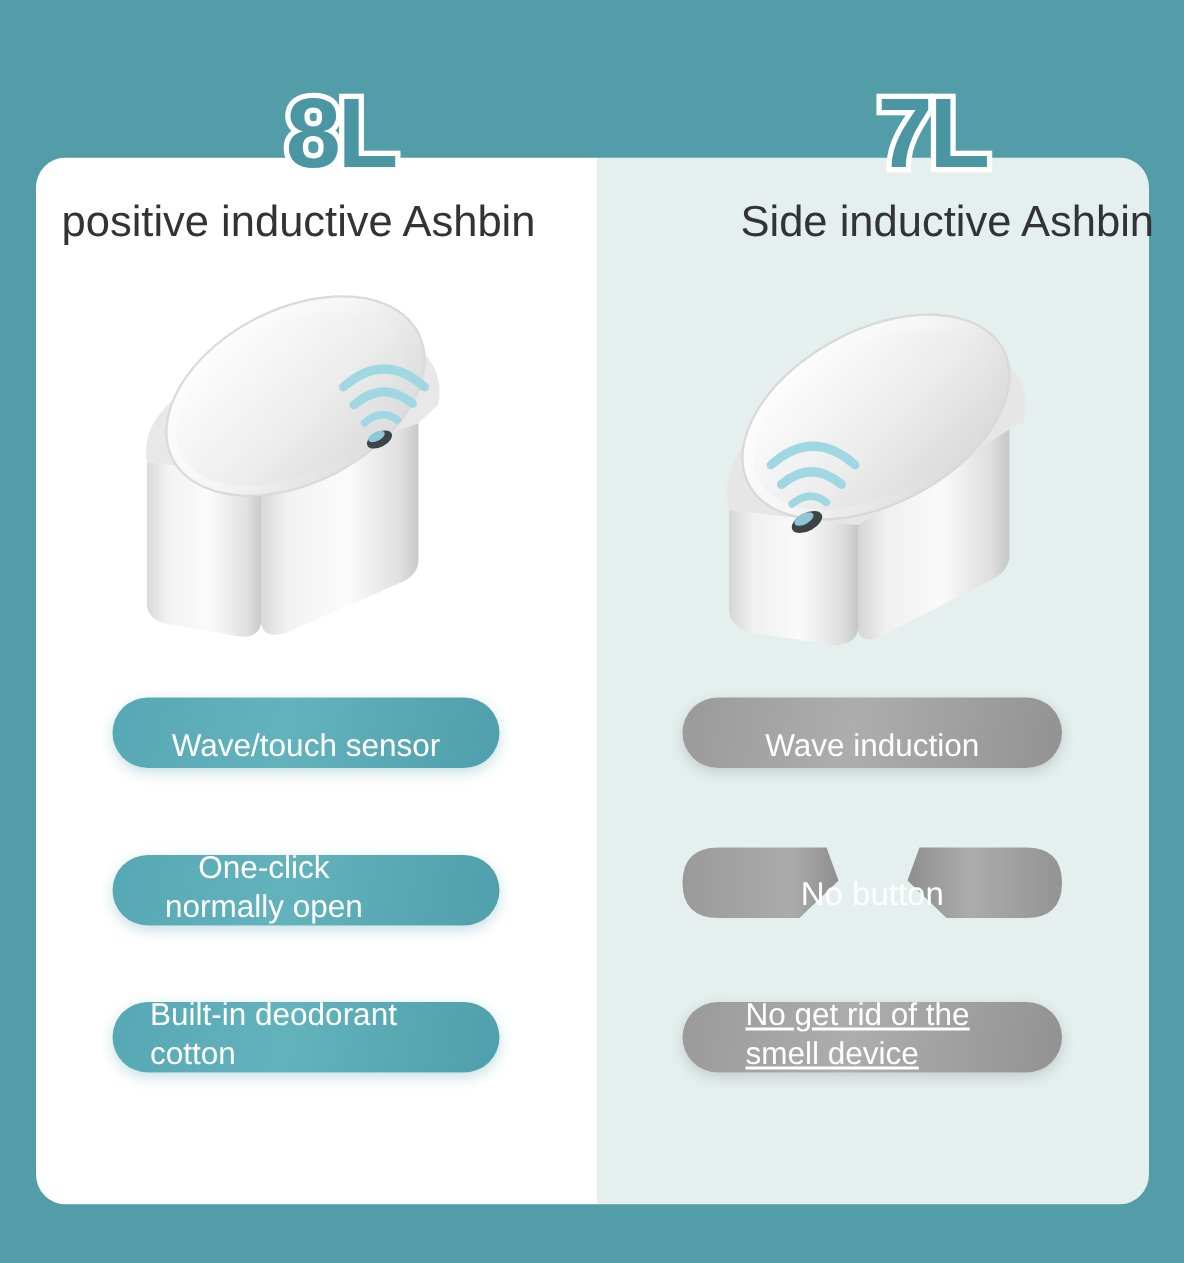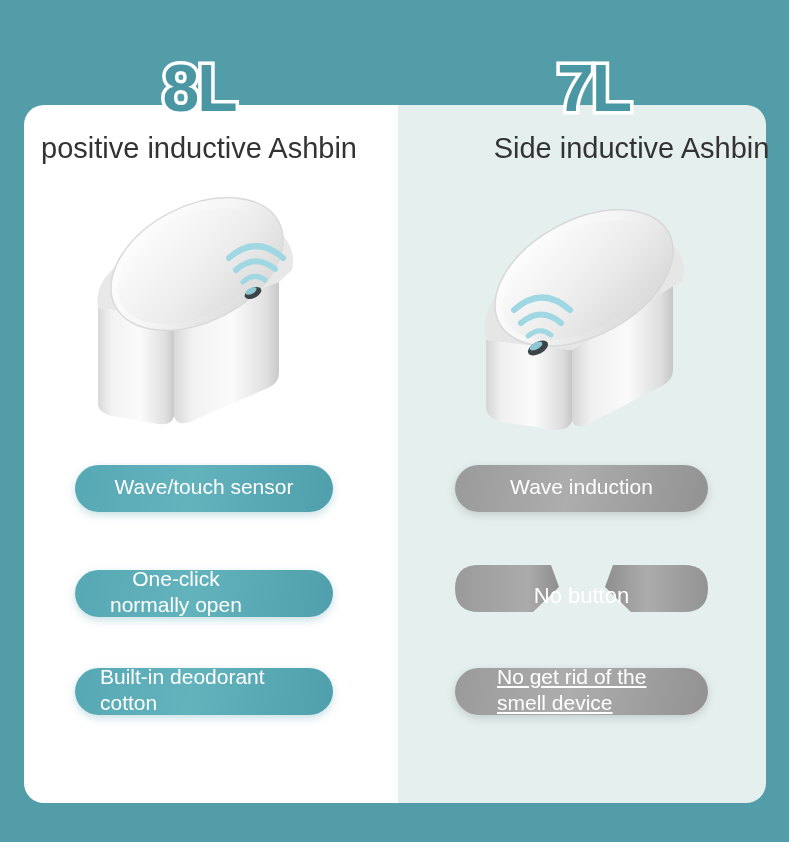--- a/index.html
+++ b/index.html
@@ -41,20 +41,21 @@
     font-size: 66px;
     font-weight: bold;
     letter-spacing: -2px;
     line-height: 1;
     color: #4b96a3;
     -webkit-text-stroke: 7px #ffffff;
     paint-order: stroke fill;
     z-index: 5;
     white-space: nowrap;
     font-family: "Liberation Sans", sans-serif;
+    padding-left: 28px;
   }
   .liter-left  { left: 0; width: 398px; text-align: center; }
   .liter-right { left: 398px; width: 391px; text-align: center; }
 
   
   .subtitle {
     position: absolute;
     top: 132px;
     font-size: 29px;
     color: #333333;
@@ -91,20 +92,21 @@
     font-size: 21px;
     color: #ffffff;
     line-height: 26px;
     white-space: pre-line;
     z-index: 4;
   }
   .pill-label.center {
     left: 0;
     width: 100%;
     text-align: center;
+    margin-top: 11px;
   }
   .pill-teal {
     background: linear-gradient(100deg, #56a8b4 0%, #63b3bd 45%, #4f9fac 100%);
     box-shadow: 0 3px 9px rgba(70,150,165,0.30);
   }
   .pill-gray {
     background: linear-gradient(100deg, #9a9a9a 0%, #adadad 45%, #929292 100%);
     box-shadow: 0 3px 9px rgba(120,120,120,0.28);
   }
 

